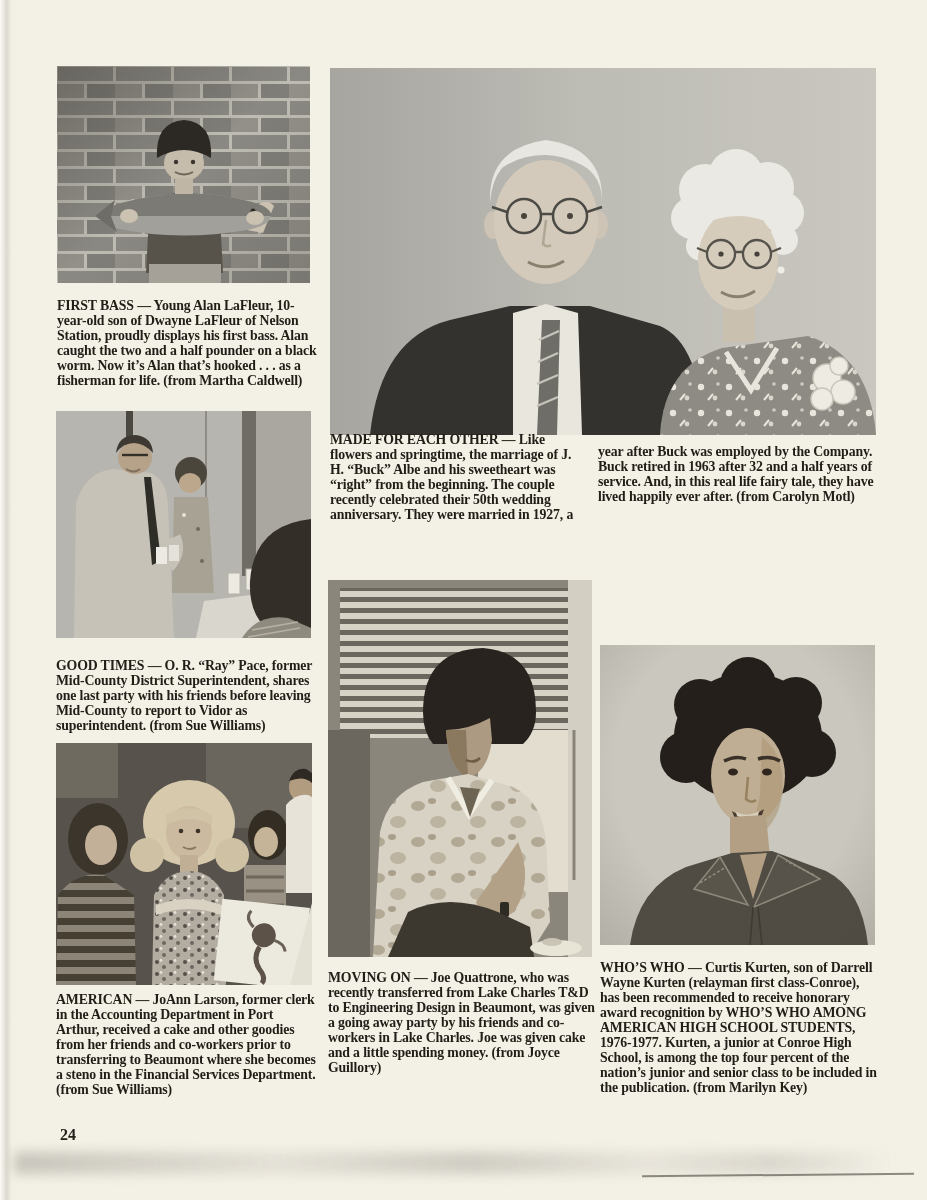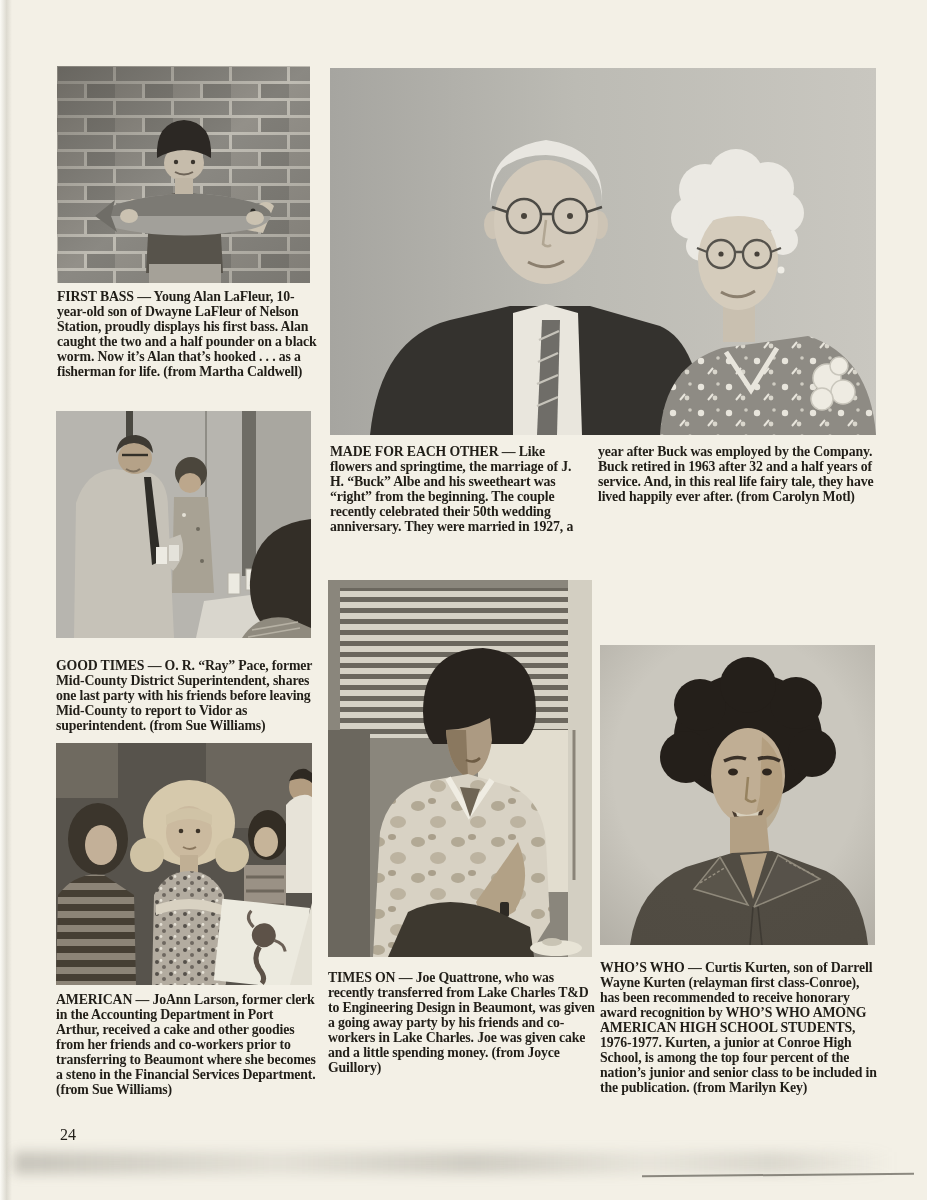--- a/index.html
+++ b/index.html
@@ -17,21 +17,21 @@
     background:#b9b6ae;
   }
   .photo svg{display:block;}
   .caption{
     position:absolute;margin:0;
     font-weight:bold;font-size:13.8px;line-height:15px;
     letter-spacing:-0.15px;color:#211e18;text-align:left;
   }
   .page-number{
     position:absolute;left:60px;top:1126px;
-    font-weight:normal;font-size:16px;color:#24211b;
+    font-weight:bold;font-size:16px;color:#24211b;
   }
   .scan-smudge{
     position:absolute;left:14px;top:1152px;width:880px;height:22px;
     background:linear-gradient(90deg,
       rgba(118,115,106,.34) 0%,rgba(150,147,138,.16) 30%,
       rgba(126,123,114,.30) 52%,rgba(150,147,138,.12) 72%,
       rgba(132,129,120,.22) 86%,rgba(160,157,148,0) 100%);
     filter:blur(6px);
   }
   .scan-line{
@@ -74,21 +74,21 @@
       <ellipse cx="198" cy="152" rx="9" ry="7" fill="#cbc2b1"></ellipse>
       <ellipse cx="127" cy="97" rx="20" ry="18" fill="#c6bcab"></ellipse>
       <path d="M100 92 Q98 56 127 54 Q156 56 154 92 Q140 84 127 84 Q114 84 100 92 Z" fill="#2c2824"></path>
       <circle cx="119" cy="96" r="2.2" fill="#3a352e"></circle>
       <circle cx="136" cy="96" r="2.2" fill="#3a352e"></circle>
       <path d="M118 106 q9 5 18 0" stroke="#6e6458" stroke-width="2" fill="none"></path>
       <rect x="118" y="112" width="18" height="16" fill="#c0b6a5"></rect>
     </svg>
   </figure>
 
-  <p class="caption" style="left:57px;top:289px;width:260px"><span>FIRST BASS</span><span> — Young Alan LaFleur, 10-year-old son of Dwayne LaFleur of Nelson Station, proudly displays his first bass. Alan caught the two and a half pounder on a black worm. Now it’s Alan that’s hooked . . . as a fisherman for life. (from Martha Caldwell)</span></p>
+  <p class="caption" style="left:57px;top:298px;width:260px"><span>FIRST BASS</span><span> — Young Alan LaFleur, 10-year-old son of Dwayne LaFleur of Nelson Station, proudly displays his first bass. Alan caught the two and a half pounder on a black worm. Now it’s Alan that’s hooked . . . as a fisherman for life. (from Martha Caldwell)</span></p>
 
   <figure class="photo" style="left:330px;top:68px;width:546px;height:367px">
     <svg viewBox="0 0 546 367" width="546" height="367">
       <defs>
         <linearGradient id="p2bg" x1="0" y1="0" x2="1" y2="0">
           <stop offset="0" stop-color="#a6a5a0"></stop>
           <stop offset=".45" stop-color="#bcbbb4"></stop>
           <stop offset="1" stop-color="#c9c7c0"></stop>
         </linearGradient>
         <pattern id="p2floral" width="28" height="26" patternUnits="userSpaceOnUse">
@@ -138,21 +138,21 @@
       <circle cx="391" cy="186" r="14" fill="none" stroke="#55524c" stroke-width="2.3"></circle>
       <circle cx="427" cy="186" r="14" fill="none" stroke="#55524c" stroke-width="2.3"></circle>
       <path d="M405 184 h8 M377 184 l-10 -4 M441 184 l10 -4" stroke="#55524c" stroke-width="2.3" fill="none"></path>
       <circle cx="391" cy="186" r="2.6" fill="#46413a"></circle>
       <circle cx="427" cy="186" r="2.6" fill="#46413a"></circle>
       <path d="M391 224 Q408 234 425 223" stroke="#8b7f6e" stroke-width="3" fill="none"></path>
       <circle cx="451" cy="202" r="3.5" fill="#efede6"></circle>
     </svg>
   </figure>
 
-  <p class="caption" style="left:330px;top:444px;width:258px"><span>MADE FOR EACH OTHER</span><span> — Like flowers and springtime, the marriage of J. H. “Buck” Albe and his sweetheart was “right” from the beginning. The couple recently celebrated their 50th wedding anniversary. They were married in 1927, a</span></p>
+  <p class="caption" style="left:330px;top:432px;width:258px"><span>MADE FOR EACH OTHER</span><span> — Like flowers and springtime, the marriage of J. H. “Buck” Albe and his sweetheart was “right” from the beginning. The couple recently celebrated their 50th wedding anniversary. They were married in 1927, a</span></p>
 
   <p class="caption" style="left:598px;top:444px;width:280px"><span>year after Buck was employed by the Company. Buck retired in 1963 after 32 and a half years of service. And, in this real life fairy tale, they have lived happily ever after. (from Carolyn Motl)</span></p>
 
   <figure class="photo" style="left:56px;top:411px;width:255px;height:227px">
     <svg viewBox="0 0 255 227" width="255" height="227">
       <rect width="255" height="227" fill="#b7b5af"></rect>
       <rect x="200" y="0" width="55" height="160" fill="#a9a7a0"></rect>
       <rect x="186" y="0" width="14" height="165" fill="#6e6c65"></rect>
       <rect x="70" y="0" width="7" height="95" fill="#4a4841"></rect>
       <rect x="73" y="90" width="3" height="90" fill="#57554e"></rect>
@@ -267,21 +267,21 @@
       <path d="M132 207 L142 237 L152 209 Z" fill="#6e6454"></path>
       <path d="M190 262 Q206 302 186 332 L158 348 L148 322 Z" fill="#b2a186"></path>
       <ellipse cx="155" cy="347" rx="24" ry="13" fill="#b2a186"></ellipse>
       <rect x="172" y="322" width="9" height="15" rx="2" fill="#2e2a24"></rect>
       <path d="M60 377 L80 332 Q120 312 170 332 L202 347 L206 377 Z" fill="#3d382f"></path>
       <ellipse cx="228" cy="368" rx="26" ry="8" fill="#e8e4d6"></ellipse>
       <ellipse cx="224" cy="362" rx="10" ry="4" fill="#c9c4b4"></ellipse>
     </svg>
   </figure>
 
-  <p class="caption" style="left:328px;top:970px;width:268px"><span>TIMES ON</span><span> — Joe Quattrone, who was recently transferred from Lake Charles T&amp;D to Engineering Design in Beaumont, was given a going away party by his friends and co-workers in Lake Charles. Joe was given cake and a little spending money. (from Joyce Guillory)</span></p>
+  <p class="caption" style="left:328px;top:970px;width:268px"><span>MOVING ON</span><span> — Joe Quattrone, who was recently transferred from Lake Charles T&amp;D to Engineering Design in Beaumont, was given a going away party by his friends and co-workers in Lake Charles. Joe was given cake and a little spending money. (from Joyce Guillory)</span></p>
 
   <figure class="photo" style="left:600px;top:645px;width:275px;height:300px">
     <svg viewBox="0 0 275 300" width="275" height="300">
       <defs>
         <radialGradient id="p6vig" cx=".5" cy=".42" r=".75">
           <stop offset=".6" stop-color="#4a453c" stop-opacity="0"></stop>
           <stop offset="1" stop-color="#4a453c" stop-opacity=".18"></stop>
         </radialGradient>
       </defs>
       <rect width="275" height="300" fill="#cac7be"></rect>

